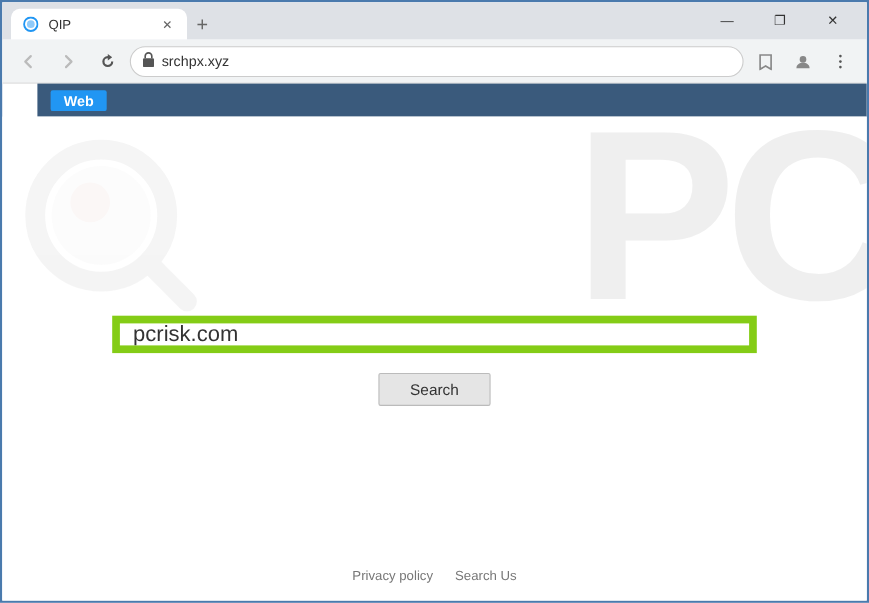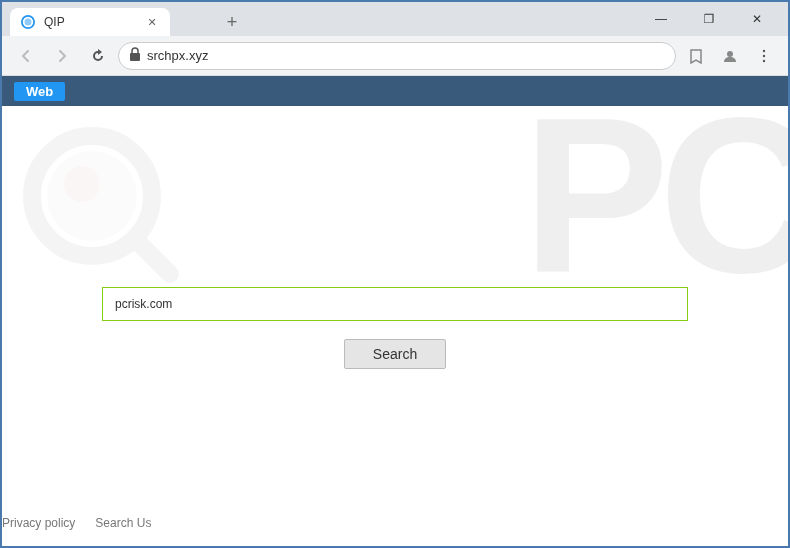--- a/index.html
+++ b/index.html
@@ -19,21 +19,20 @@
       display: flex;
       align-items: center;
       padding: 0 8px;
       gap: 6px;
     }
     .tab-area {
       display: flex;
       align-items: flex-end;
       height: 100%;
       flex: 1;
-      gap: 48px;
     }
     .tab-active {
       background: #fff;
       border-radius: 8px 8px 0 0;
       padding: 0 10px;
       height: 28px;
       display: flex;
       align-items: center;
       gap: 8px;
       font-size: 12px;
@@ -140,20 +139,21 @@
       gap: 2px;
     }
 
     
     .toolbar {
       background: #3a5a7c;
       height: 30px;
       display: flex;
       align-items: center;
       padding: 0 12px;
+      margin-left: 32px;
     }
     .toolbar-web-btn {
       background: #2196f3;
       color: #fff;
       font-size: 13px;
       font-weight: bold;
       padding: 2px 12px;
       border-radius: 2px;
       cursor: pointer;
     }
@@ -219,42 +219,43 @@
       flex-direction: column;
       align-items: center;
       gap: 18px;
       width: 100%;
       padding: 0 100px;
     }
     .search-input {
       width: 100%;
       max-width: 590px;
       height: 34px;
-      border: 1px solid #84cc16;
+      border: 7px solid #84cc16;
       padding: 0 12px;
-      font-size: 12px;
+      font-size: 20px;
       color: #333;
       outline: none;
     }
     .search-btn {
       background: #e5e5e5;
       border: 1px solid #bbb;
       padding: 6px 28px;
       font-size: 14px;
       color: #333;
       cursor: pointer;
       border-radius: 2px;
     }
 
     
     .page-footer {
       position: absolute;
       bottom: 20px;
       left: 0; right: 0;
       display: flex;
+      justify-content: center;
       gap: 20px;
       z-index: 2;
     }
     .footer-link {
       font-size: 12px;
       color: #777;
       text-decoration: none;
       cursor: pointer;
     }
   </style>

